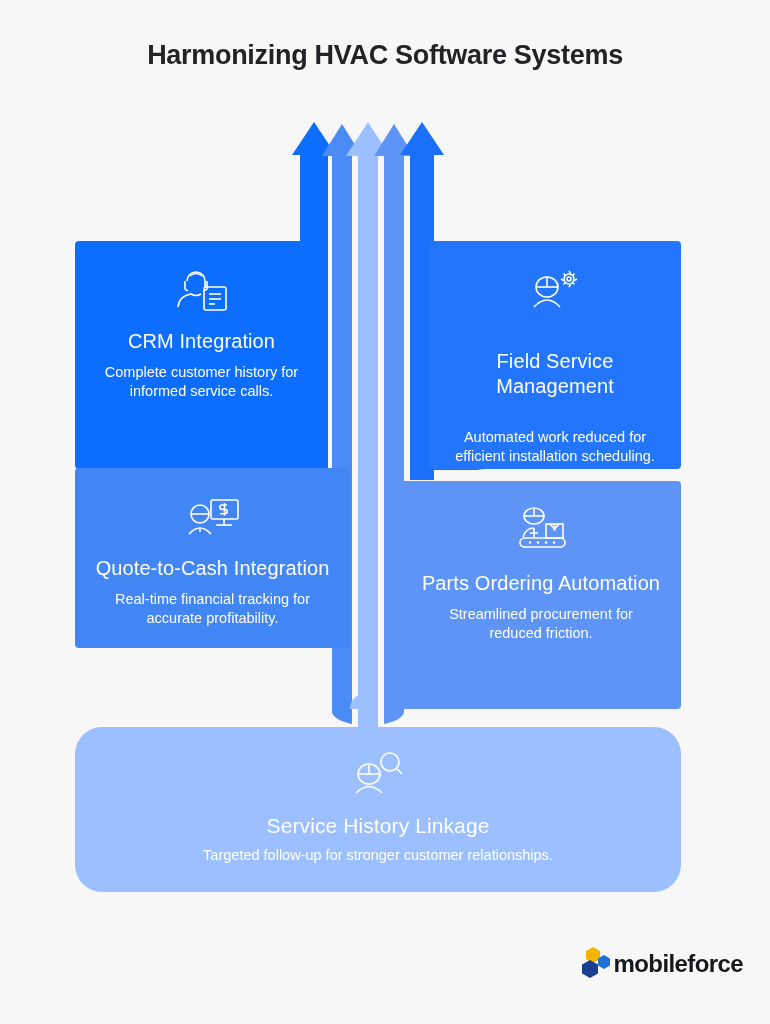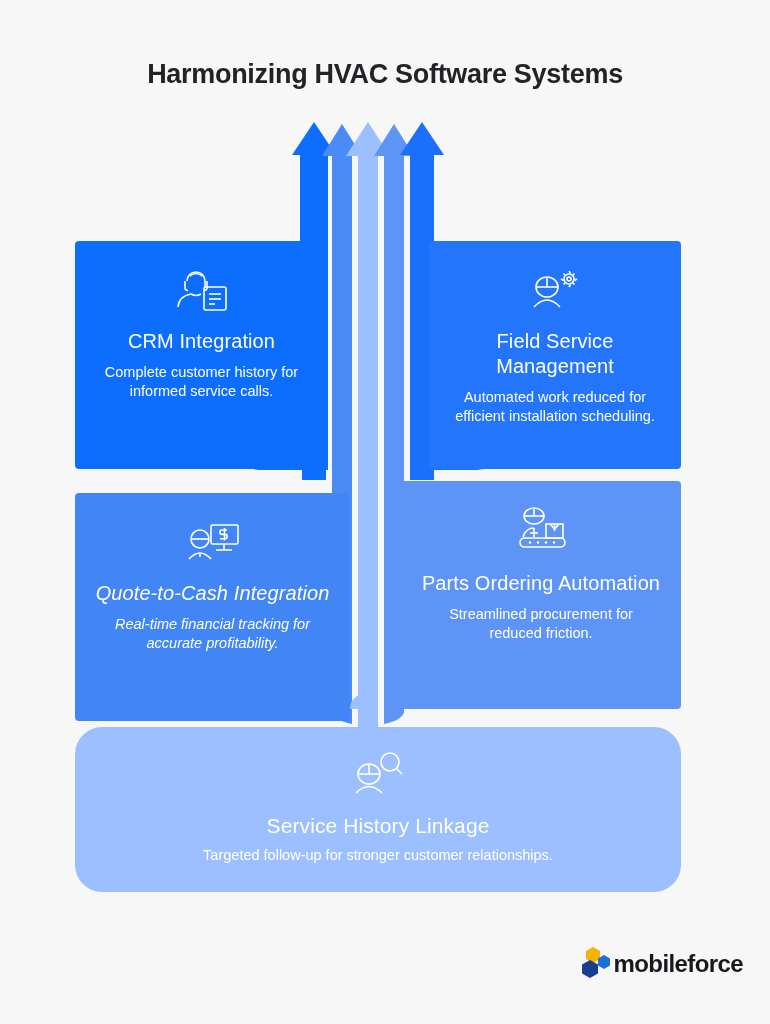--- a/index.html
+++ b/index.html
@@ -7,21 +7,21 @@
   body {
     background:#f7f7f7;
     font-family:"Liberation Sans", sans-serif;
     position:relative;
     overflow:hidden;
   }
 
   
   .title {
     position:absolute;
-    top:59px; left:0; width:770px;
+    top:40px; left:0; width:770px;
     text-align:center;
     font-size:27px;
     font-weight:bold;
     color:#222326;
     letter-spacing:-0.3px;
   }
 
   
   .flow { position:absolute; top:0; left:0; width:770px; height:1024px; }
 
@@ -46,22 +46,22 @@
   }
   .card .c-desc {
     font-size:14.5px;
     line-height:19px;
     font-weight:400;
     margin-top:9px;
     padding:0 22px;
   }
 
   #card-crm    { left:75px;  top:241px; width:253px; height:228px; }
-  #card-fsm    { left:429px; top:241px; width:252px; height:228px; }
-  #card-q2c    { left:75px;  top:493px; width:275px; height:228px;font-style:italic; }
+  #card-fsm    { left:429px; top:241px; width:252px; height:228px;gap:20px; }
+  #card-q2c    { left:75px;  top:468px; width:275px; height:180px; }
   #card-parts  { left:401px; top:481px; width:280px; height:228px; }
   #card-hist   { left:75px;  top:727px; width:606px; height:165px; }
 
   #card-hist { padding-top:24px; border-radius:27px; }
   #card-hist .c-title { font-size:21px; margin-top:2px; }
   #card-hist .c-desc  { font-size:14.5px; margin-top:8px; }
 
   
   .logo {
     position:absolute;

